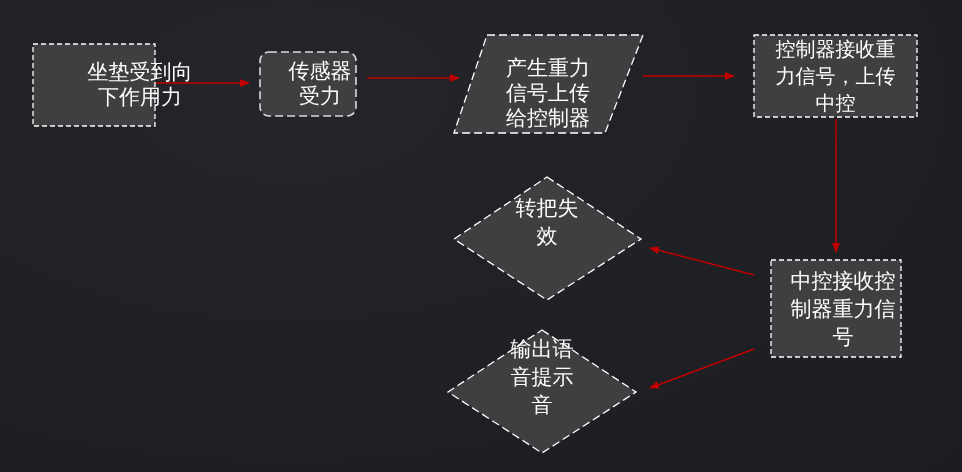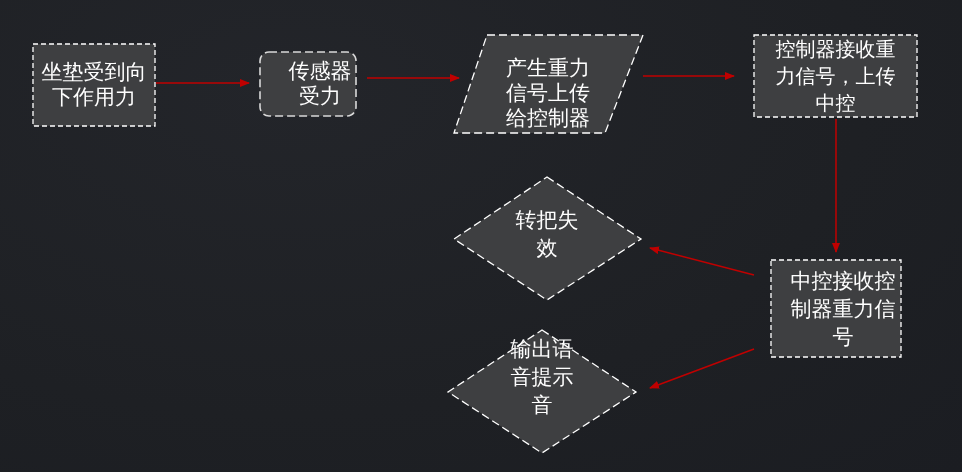--- a/index.html
+++ b/index.html
@@ -45,30 +45,30 @@
     <rect x="33" y="44" width="122" height="82" fill="#3e3f41" stroke="#ffffff" stroke-width="1.3" stroke-dasharray="5,3"></rect>
     <rect x="260" y="52" width="96" height="64" rx="9" ry="9" fill="#3e3f41" stroke="#d9d9d9" stroke-width="1.6" stroke-dasharray="8,4"></rect>
     <polygon points="487,35 643,35 605,133 454,133" fill="#3e3f41" stroke="#ffffff" stroke-width="1.3" stroke-dasharray="8,4"></polygon>
     <rect x="754" y="35" width="163" height="82" fill="#3e3f41" stroke="#ffffff" stroke-width="1.3" stroke-dasharray="5,3"></rect>
     <rect x="771" y="260" width="130" height="97" fill="#3e3f41" stroke="#ffffff" stroke-width="1.3" stroke-dasharray="5,3"></rect>
     <polygon points="547,177 641,239 547,300 454,239" fill="#3e3f41" stroke="#ffffff" stroke-width="1.3" stroke-dasharray="8,4"></polygon>
     <polygon points="542,330 636,392 542,453 448,392" fill="#3e3f41" stroke="#ffffff" stroke-width="1.3" stroke-dasharray="8,4"></polygon>
   </g>
 </svg>
 
-<div class="node-text" style="left:33px; top:44px; width:122px; height:82px;">坐垫受到向
+<div class="node-text" style="left:33px; top:44px; width:122px; height:82px;padding-left:46px;">坐垫受到向
 下作用力</div>
 <div class="node-text" style="left:260px; top:52px; width:120px; height:64px;">传感器
 受力</div>
 <div class="node-text" style="left:480px; top:35px; width:136px; height:116px;">产生重力
 信号上传
 给控制器</div>
 <div class="node-text" style="left:754px; top:33px; width:163px; height:86px; font-size:20px; line-height:27px;">控制器接收重
 力信号，上传
 中控</div>
 <div class="node-text" style="left:771px; top:260px; width:144px; height:97px; line-height:28px;">中控接收控
 制器重力信
 号</div>
-<div class="node-text" style="left:490px; top:206px; width:114px; height:56px; line-height:28px;">转把失
+<div class="node-text" style="left:490px; top:194px; width:114px; height:56px; line-height:28px;">转把失
 效</div>
 <div class="node-text" style="left:485px; top:334px; width:114px; height:86px; line-height:28px;">输出语
 音提示
 音</div>
 
 </body></html>

